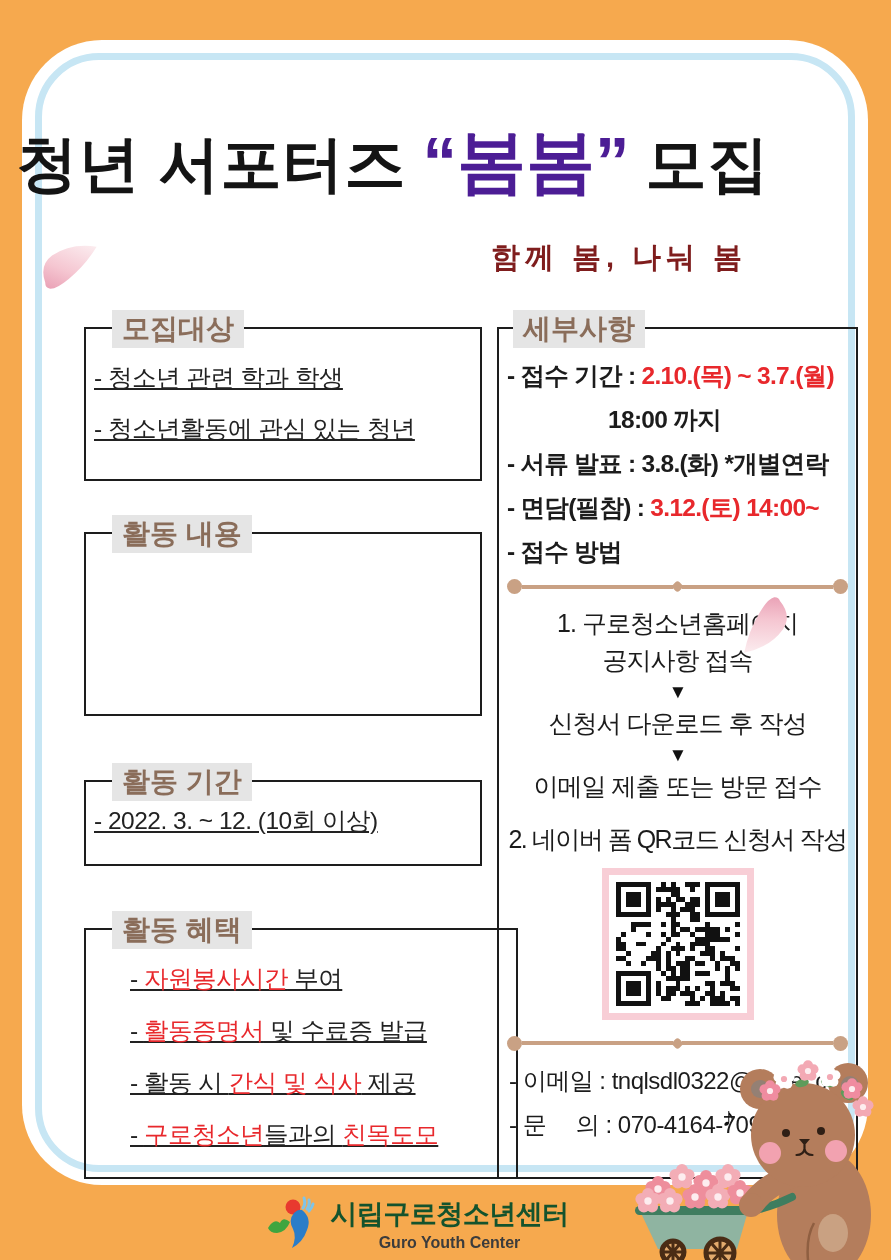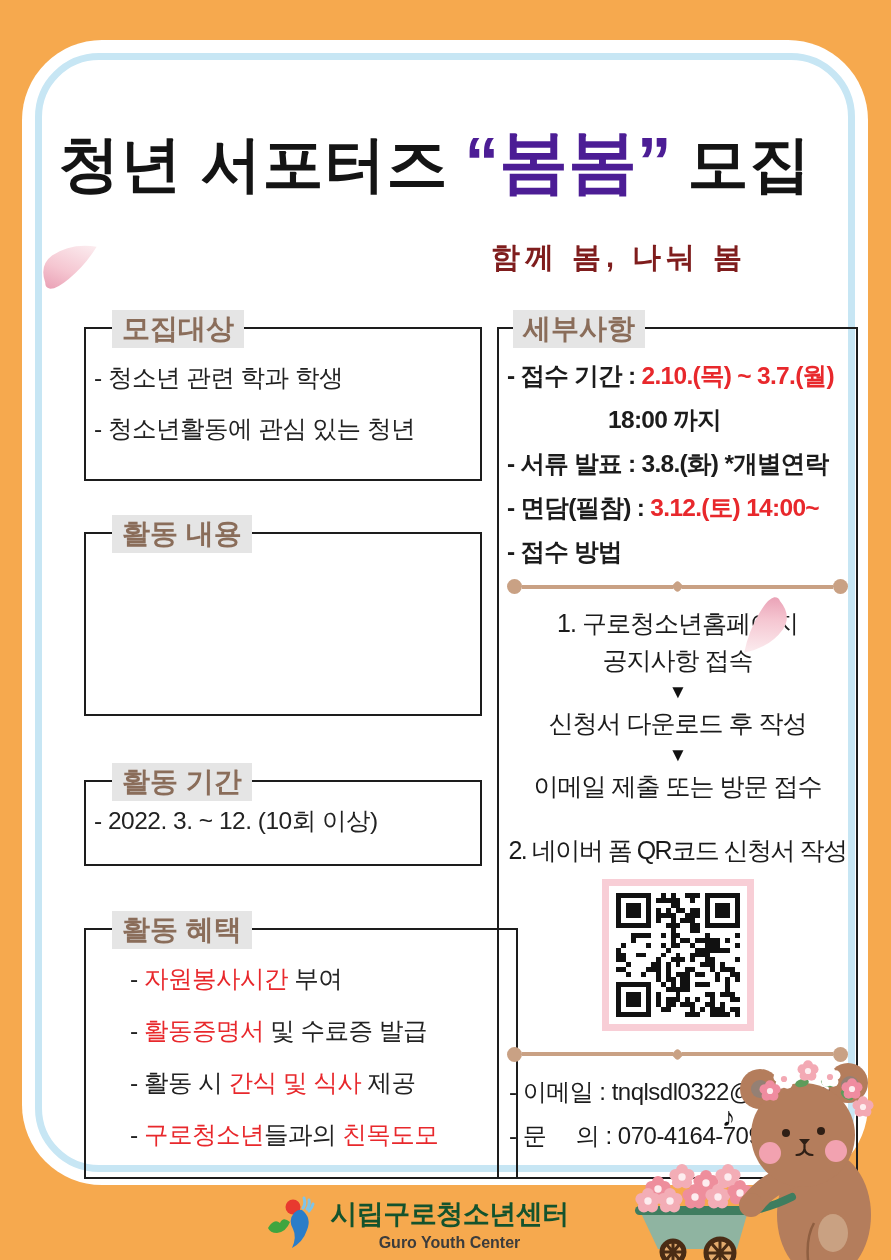--- a/index.html
+++ b/index.html
@@ -15,58 +15,57 @@
   }
   .card-border{
     position:absolute;left:13px;top:13px;right:13px;bottom:13px;
     border:7px solid #C7E6F4;border-radius:64px;pointer-events:none;
   }
   
   .title-row{
     position:absolute;top:84px;left:0;width:742px;
     display:flex;justify-content:center;align-items:center;gap:16px;
     white-space:nowrap;
-    padding-left:42px;
   }
   .title-black{font-size:61px;font-weight:700;color:#141414;letter-spacing:1px;}
   .title-orange{font-size:69px;font-weight:700;color:#4c1d95;letter-spacing:0px;line-height:1;position:relative;top:-4px;}
   .subtitle{
     position:absolute;top:198px;left:452px;width:290px;text-align:center;
     font-size:29px;font-weight:700;color:#7f1d1d;letter-spacing:5px;
   }
   
   .box{position:absolute;border:2.5px solid #1d1d1d;background:transparent;}
   .box-title{
     position:absolute;top:-19px;left:26px;background:#e5e5e5;padding:0 10px;
     font-size:28px;font-weight:700;color:#8A6D5A;letter-spacing:0px;white-space:nowrap;
   }
   #box-target  {left:62px;top:287px;width:394px;height:150px;}
   #box-activity{left:62px;top:492px;width:394px;height:180px;}
   #box-period  {left:62px;top:740px;width:394px;height:82px;}
   #box-benefits{left:62px;top:888px;width:394px;height:247px;padding-left:36px;}
   #box-details {left:475px;top:287px;width:357px;height:848px;}
   #box-details .box-title{left:14px;}
-  .items{padding:32px 6px 0 8px;font-size:24.5px;color:#222;letter-spacing:-0.5px;}
+  .items{padding:32px 6px 0 8px;font-size:24.5px;color:#222;letter-spacing:-0.5px;text-decoration:underline;}
   .item{margin-bottom:18px;white-space:nowrap;}
   #box-activity .item{margin-bottom:13px;}
   #box-period .items{padding-top:22px;}
   #box-benefits .item{margin-bottom:19px;}
   .red{color:#E8282C;}
   
   .d-items{padding:30px 4px 0 8px;font-size:24.5px;color:#1c1c1c;letter-spacing:-0.7px;}
   .d-line{margin-bottom:11px;white-space:nowrap;line-height:1.35;font-weight:bold;}
   .d-line.center{text-align:center;padding-right:30px;}
   .divider{display:flex;align-items:center;margin:10px 8px 14px 8px;}
   .divider .dot{width:15px;height:15px;border-radius:50%;background:#C9A184;flex:0 0 auto;}
   .divider .middot{width:9px;height:9px;border-radius:3px;transform:rotate(45deg);background:#C9A184;flex:0 0 auto;}
   .divider .line{height:4px;background:#C9A184;flex:1 1 auto;}
   .flow{text-align:center;font-size:25px;color:#1b1b1b;letter-spacing:-1px;}
   .flow-line{margin:5px 0;line-height:1.25;}
   .flow .arrow{font-size:19px;margin:3px 0;color:#111;}
-  .flow .step2{margin-top:33px;letter-spacing:-1.5px;}
+  .flow .step2{margin-top:22px;letter-spacing:-1.5px;}
   .qr-frame{
     margin:12px auto 0 auto;width:124px;height:124px;
     border:7px solid #F8CED6;background:#fff;padding:7px;
   }
   .contact{padding:0 4px 0 10px;font-size:24px;color:#1c1c1c;letter-spacing:-0.5px;}
   .contact .c-line{margin-bottom:12px;white-space:nowrap;}
   
   .petal{position:absolute;z-index:4;}
   .music-note{position:absolute;left:722px;top:1102px;font-size:27px;color:#111;z-index:6;}
   .bear{position:absolute;right:-9px;bottom:0;width:300px;height:235px;z-index:5;}

